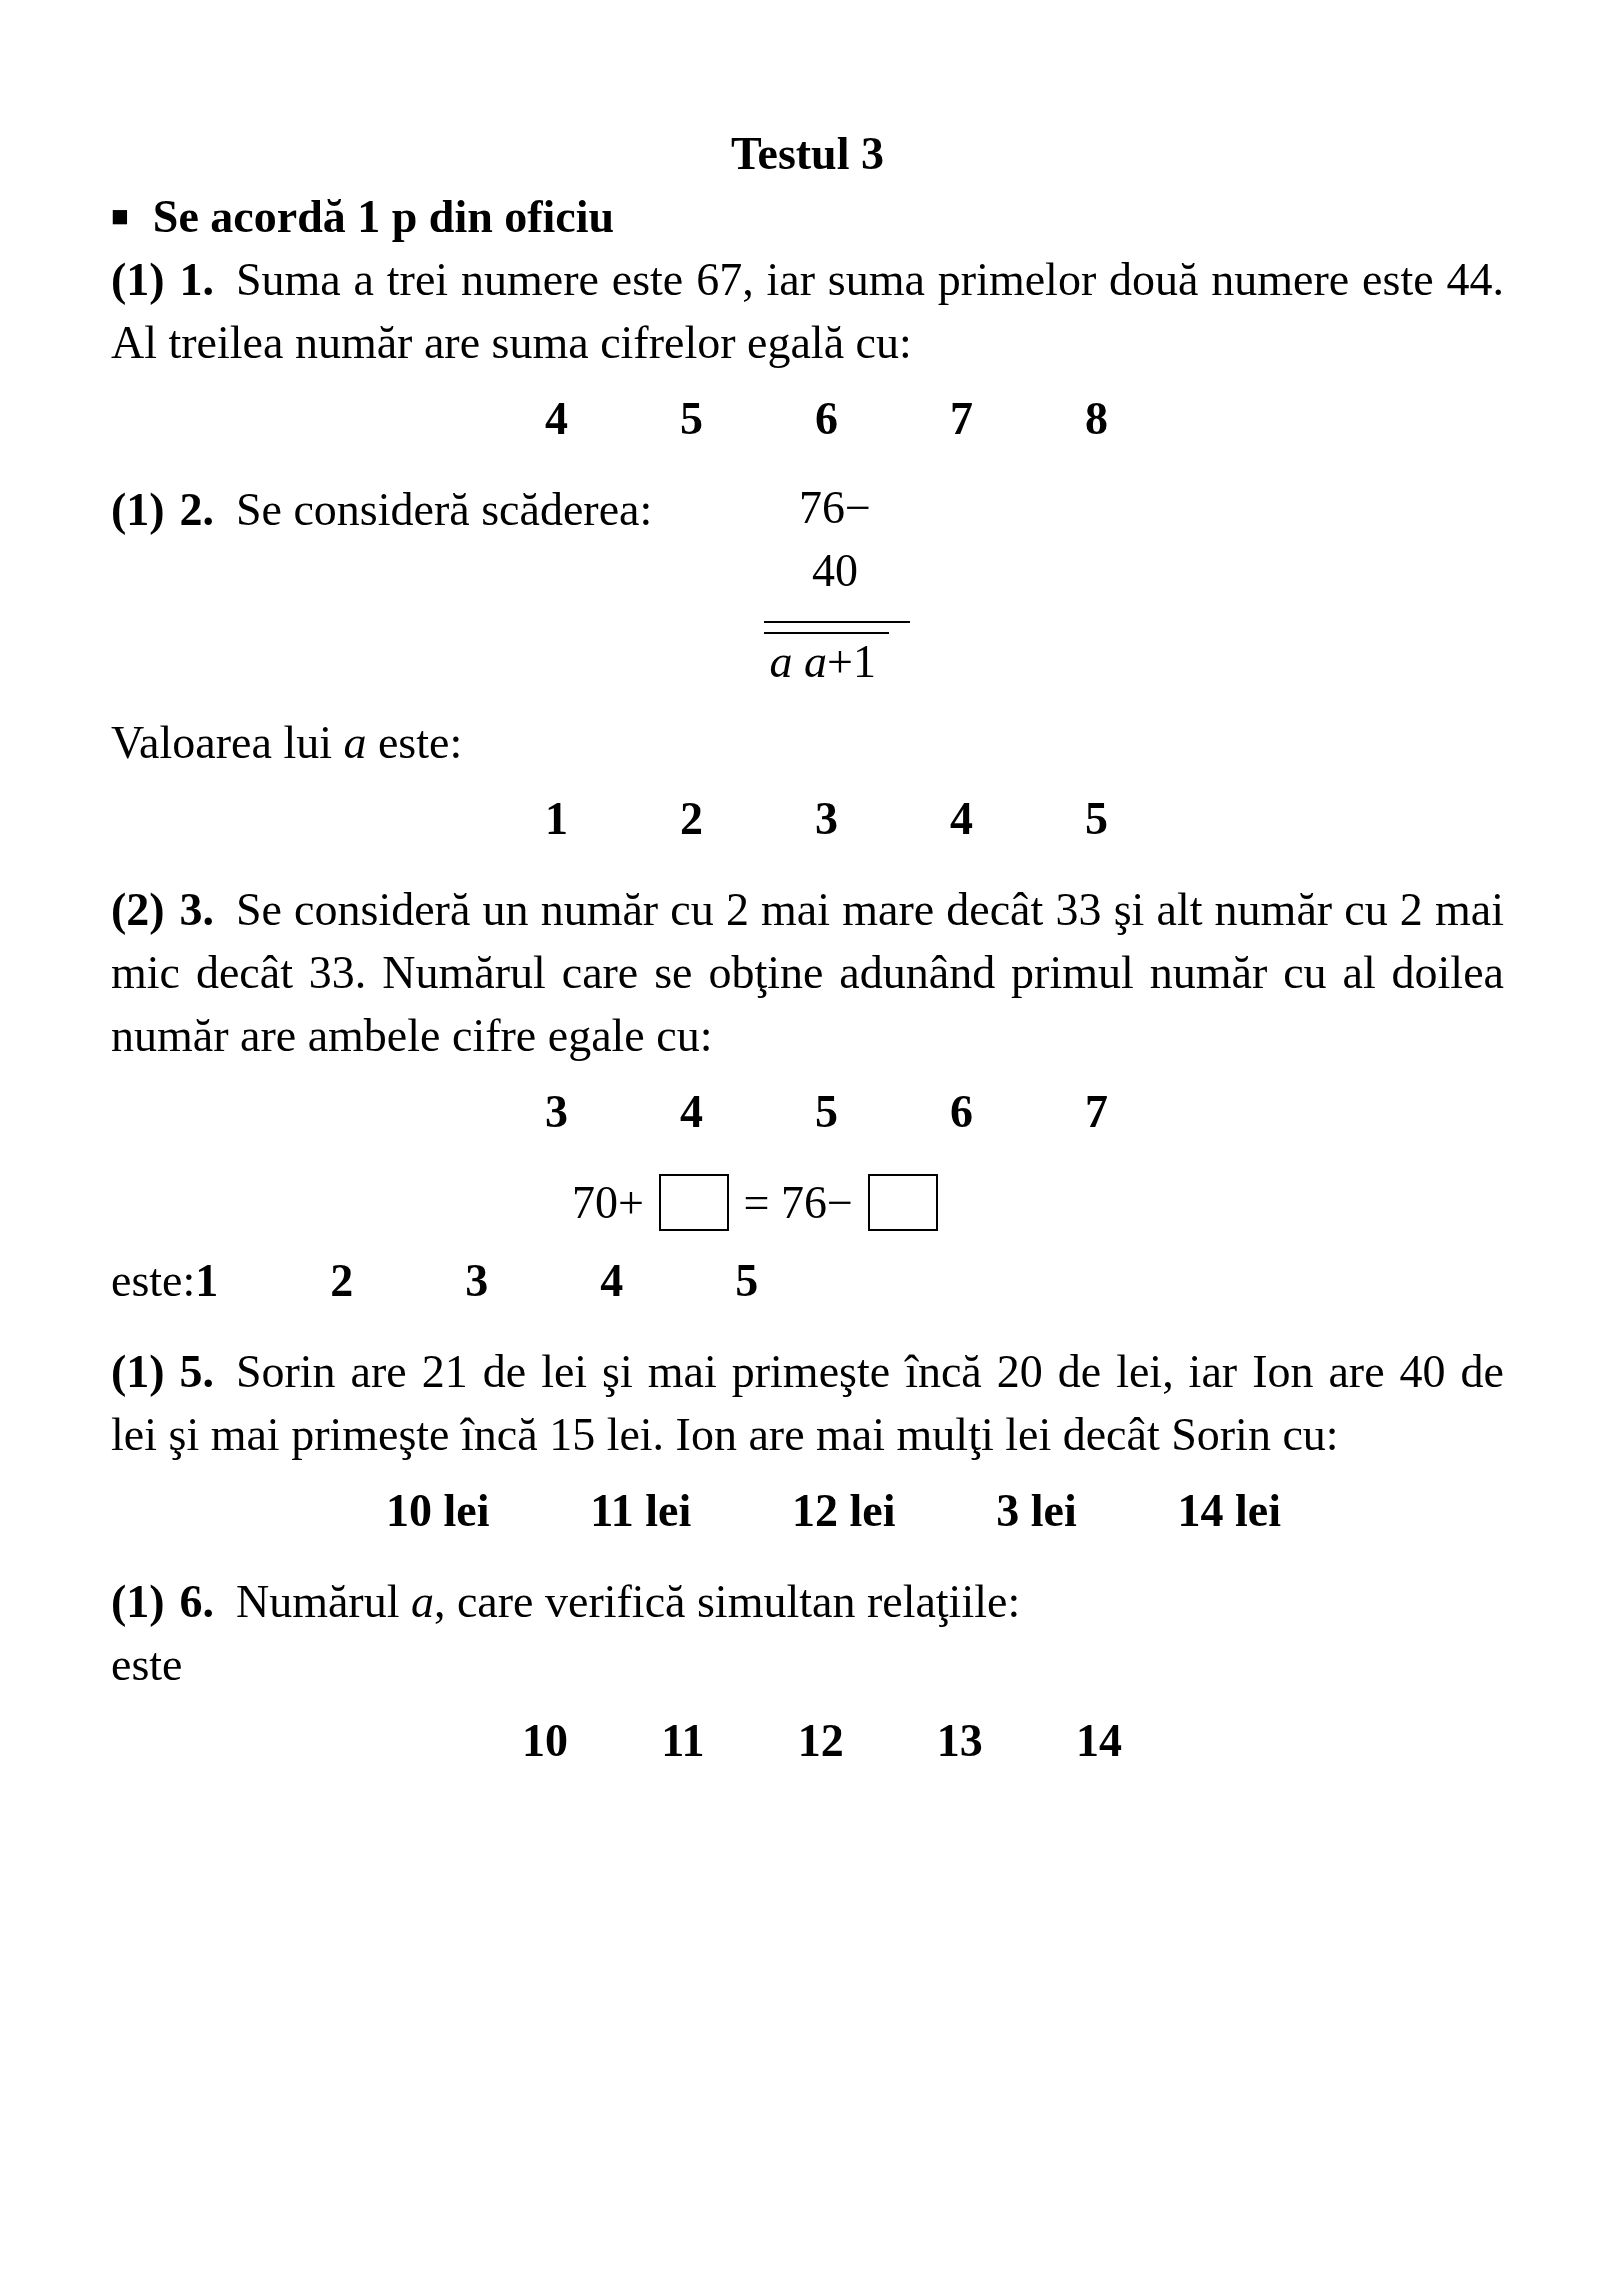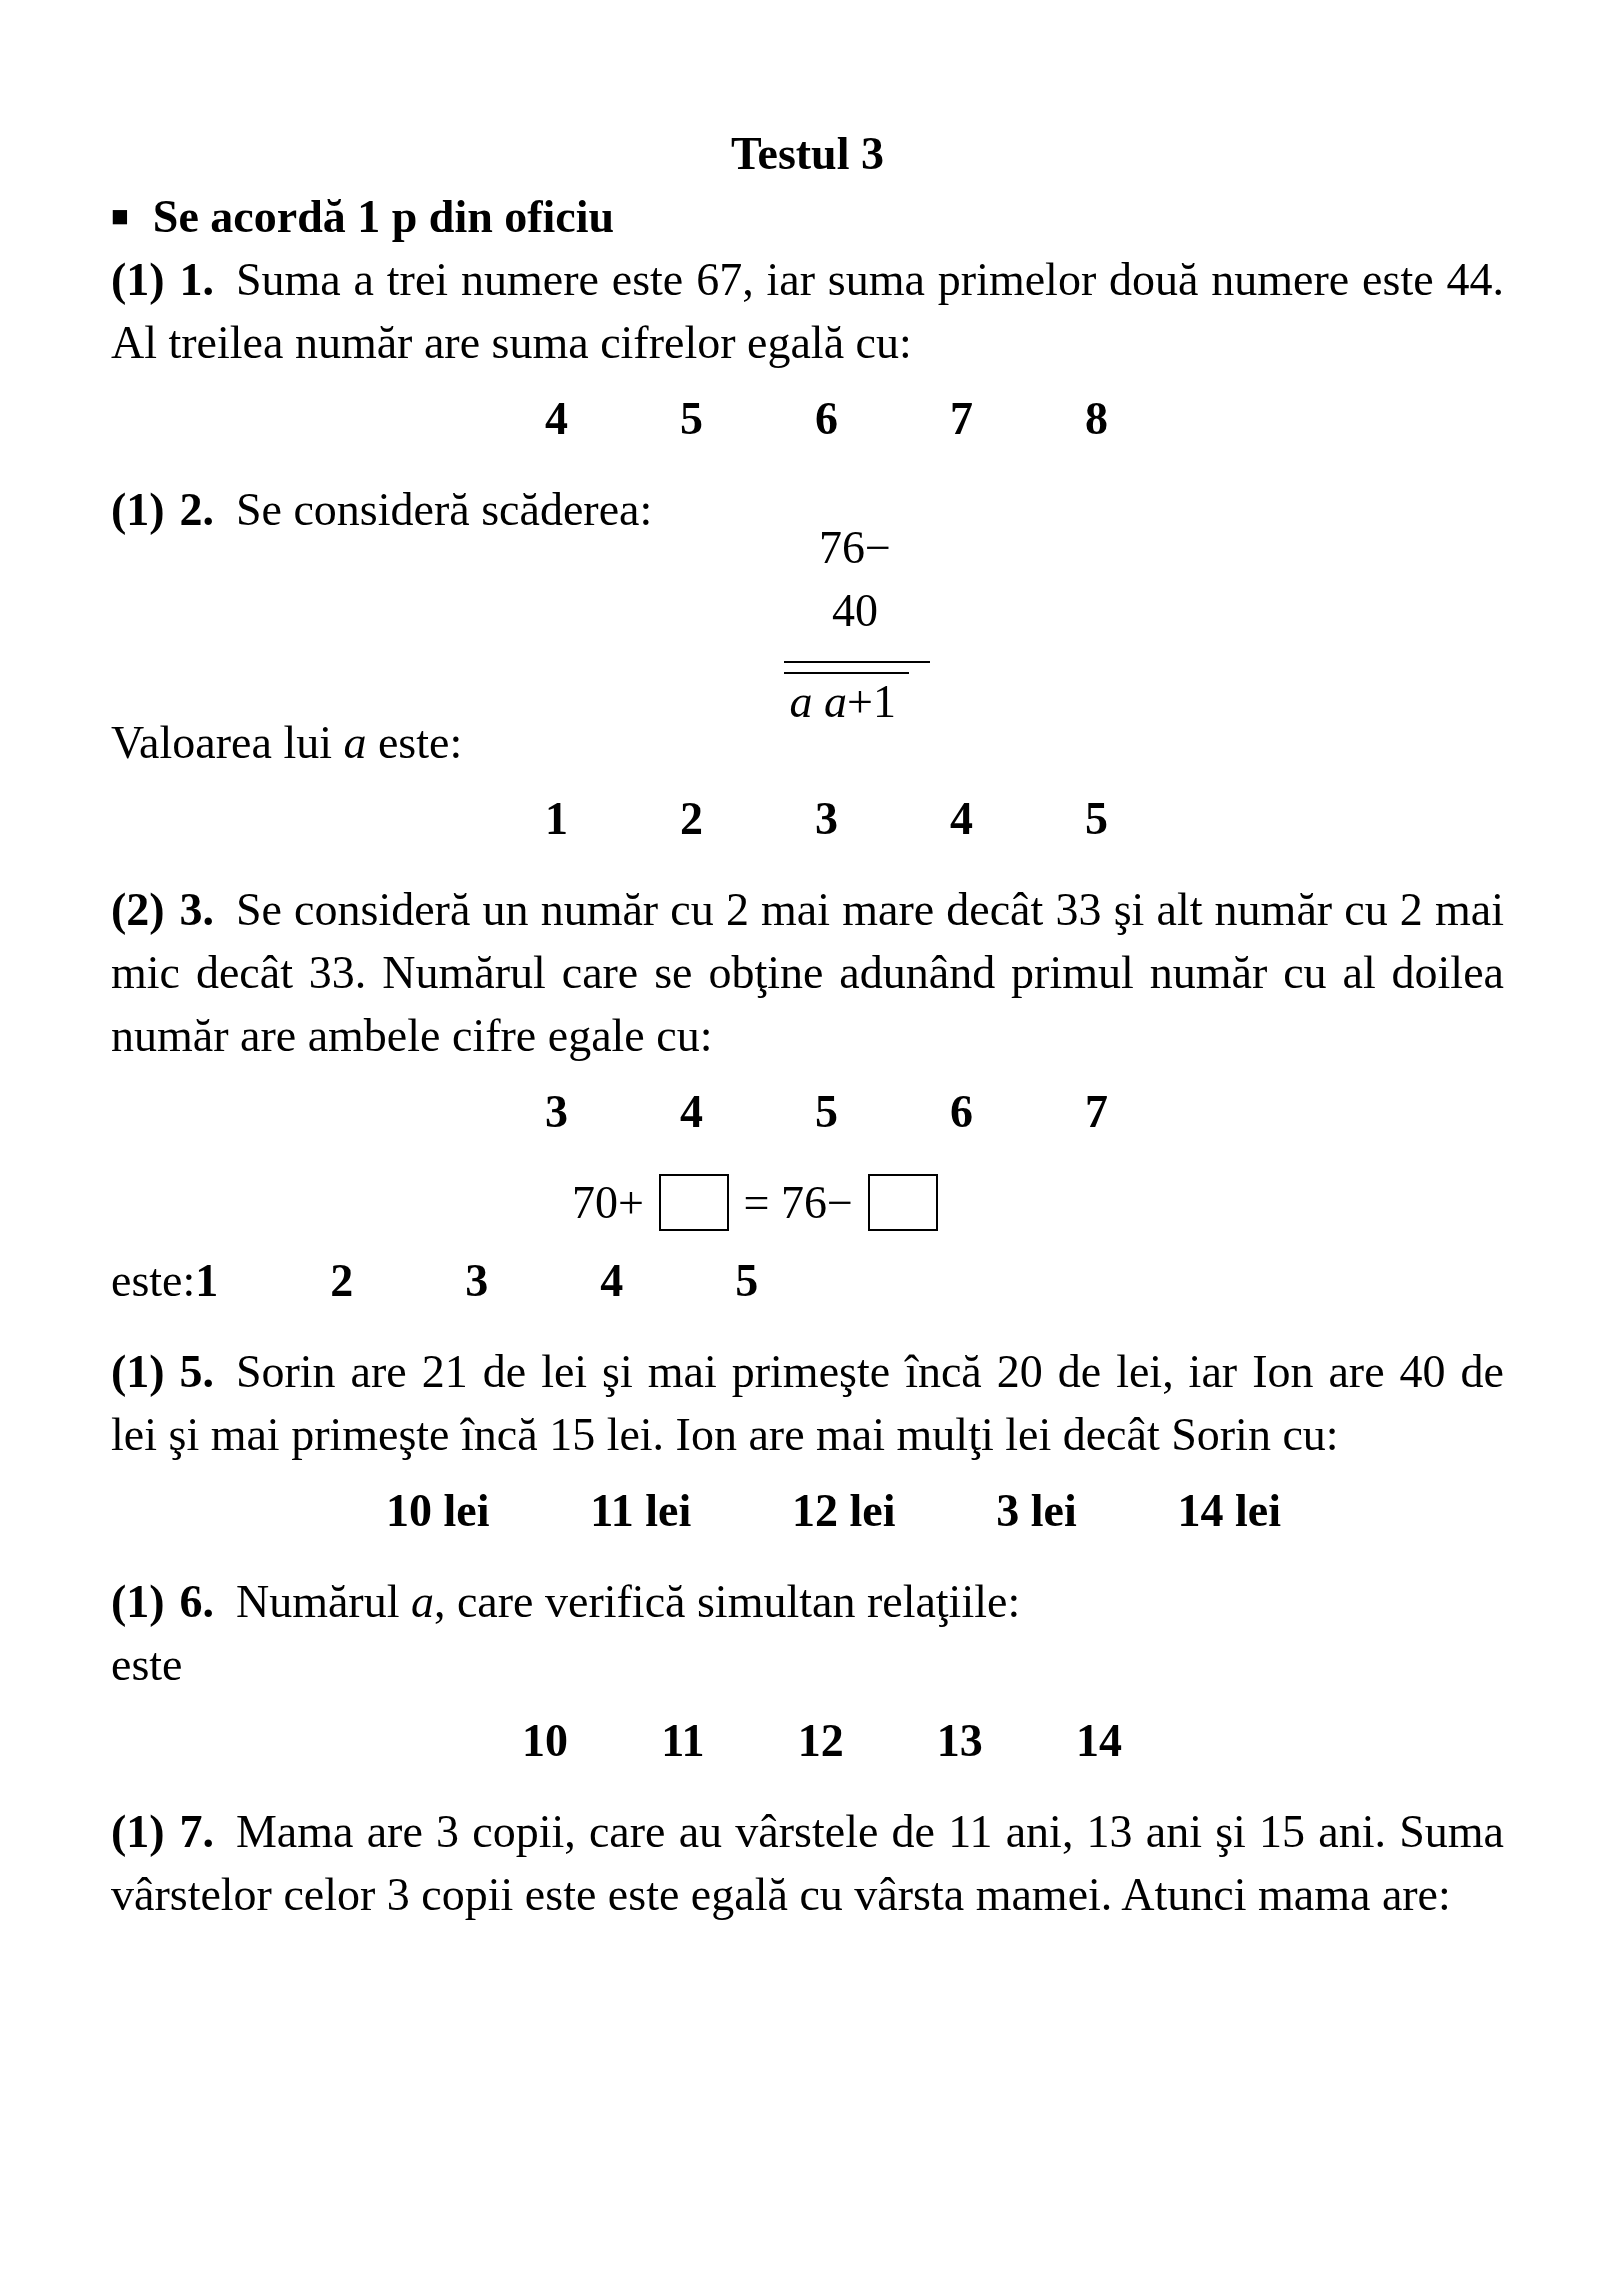--- a/index.html
+++ b/index.html
@@ -45,21 +45,21 @@
   }
   .opt { white-space: nowrap; }
   .opt-a { margin-left: 434px; width: 563px; }   
   .opt-b { margin-left: 291px; width: 563px; }   
   .opt-c { margin-left: 275px; width: 895px; }   
   .opt-d { margin-left: 411px; width: 600px; }   
   .opt-e { margin-left: 247px; width: 955px; }  
 
   
   .p2-head { position: relative; height: 233px; }
-  .sub-block { position: absolute; left: 673px; top: -1.8px; width: 162px; margin-top: 40px; }
+  .sub-block { position: absolute; left: 653px; top: -1.8px; width: 162px; }
   .minuend { padding-left: 35px; }
   .subtrahend { padding-left: 48px; }
   .sub-rule { width: 146px; border-top: 2.8px solid #000; margin-top: 18.5px; }
   .sub-result { margin-top: 7.4px; }
   .overline {
     display: inline-block;
     border-top: 2.8px solid #000;
     padding: 0 13px 0 5.5px;
     line-height: 55px;
   }
@@ -172,17 +172,16 @@
     <div class="options opt-d">
       <span class="opt">10</span>
       <span class="opt">11</span>
       <span class="opt">12</span>
       <span class="opt">13</span>
       <span class="opt">14</span>
     </div>
   </section>
 
   <section class="problem">
-    <p class="ptext"><b class="plabel">(1)</b><b class="pnum">7.</b><span>Mama are 3 copii, care au vârstele de 11 ani, 13 ani şi 15 ani. Suma vârstelor celor 3 copii este este egală cu vârsta mamei. Atunci mama are:</span></p>
   </section>
 
 </main>
 
 
 </body></html>

